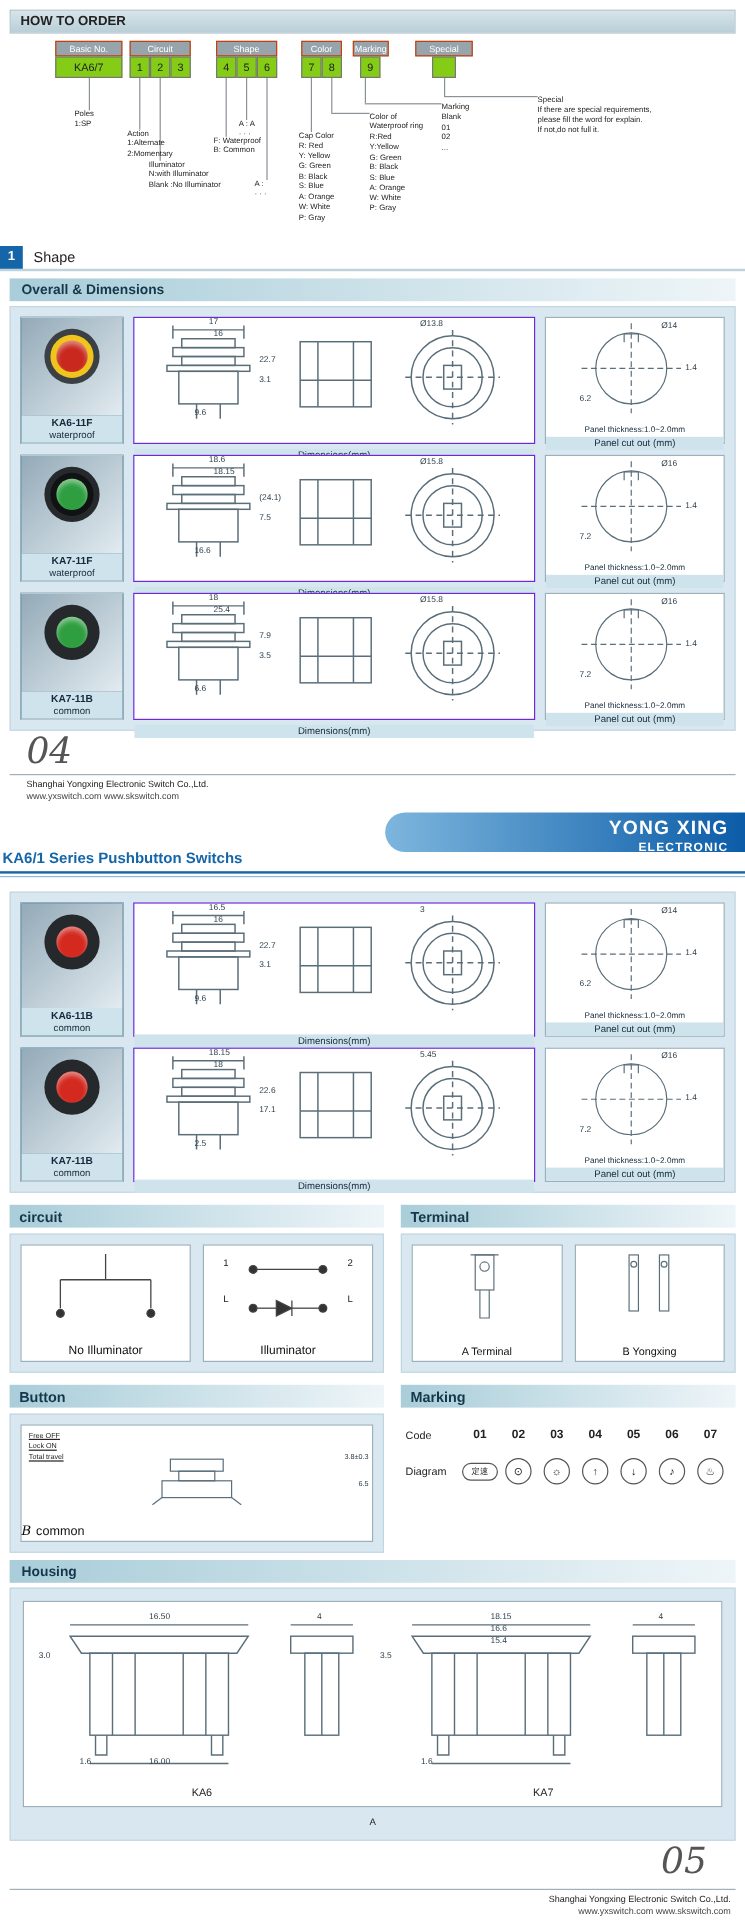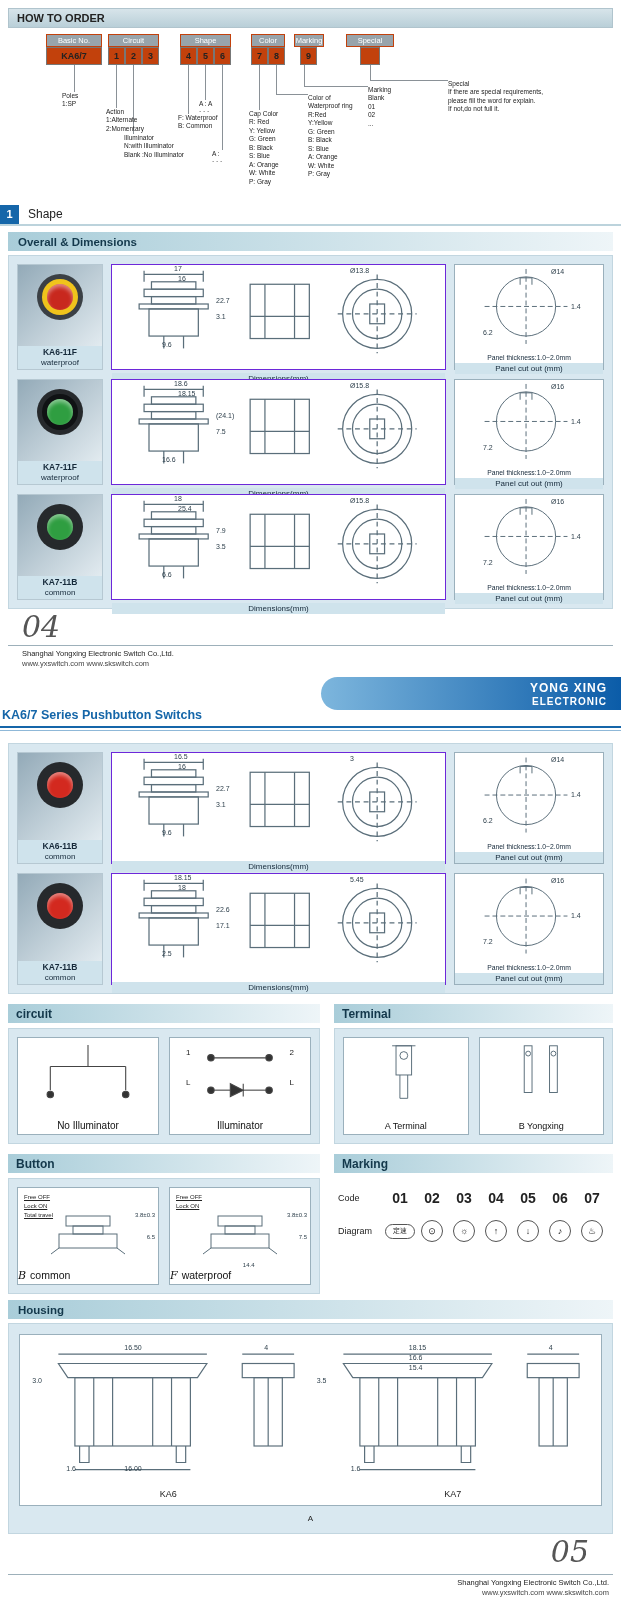--- a/index.html
+++ b/index.html
@@ -5,21 +5,21 @@
 *{box-sizing:border-box;margin:0;padding:0}
 body{width:621px;font-family:"Liberation Sans",sans-serif;color:#333;background:#fff}
 .page{width:621px;min-height:1600px;background:#fff;overflow:hidden;position:relative}
 
 .band{height:19px;display:flex;align-items:center;padding-left:10px;font-size:11.5px;font-weight:bold;color:#13384b;background:linear-gradient(to right,#a9cdd9,#eef5f8);margin:6px 8px 4px}
 
 .order{margin:8px 8px 0}
 .order-band{height:20px;background:linear-gradient(to bottom,#d7e4ea,#b9cfd8);display:flex;align-items:center;padding-left:8px;font-size:11px;font-weight:bold;color:#222;border:1px solid #b0c4cd}
 .diagram{position:relative;height:172px;font-size:6.5px}
 .gbox{position:absolute;background:#98a4ab;color:#fff;display:flex;align-items:center;justify-content:center;font-size:7.5px;border:1px solid #c2410c}
-.dbox{position:absolute;background:#c2410c;border:1px solid #777;display:flex;align-items:center;justify-content:center;font-size:9px;font-weight:bold;width:17px;height:18px;color:#222}
+.dbox{position:absolute;background:#84cc16;border:1px solid #777;display:flex;align-items:center;justify-content:center;font-size:9px;font-weight:normal;width:17px;height:18px;color:#222}
 .wide{width:56px;height:18px}
 .vline{position:absolute;width:1px;background:#8a9197}
 .hline{position:absolute;height:1px;background:#8a9197}
 .leg{position:absolute;white-space:pre-line;line-height:1.3;color:#222}
 
 .shape-band{display:flex;align-items:center;height:22px;border-bottom:2px solid #bcd3dc;margin:4px 0 2px}
 .shape-num{width:19px;height:19px;background:#1566a9;color:#fff;font-weight:bold;font-size:11px;display:flex;align-items:center;justify-content:center}
 .shape-label{font-size:12px;margin-left:9px;color:#222}
 
 .panel-big{background:#d9e8f0;margin:0 8px;padding:8px;border:1px solid #c2d6e0}
@@ -60,21 +60,21 @@
 .f1 .co{position:absolute;left:14px;top:34px;font-size:7.5px;color:#222}
 .f1 .wb{position:absolute;left:14px;top:44px;font-size:7.5px;color:#444}
 .f2{position:relative;height:66px;margin:8px 8px 0}
 .f2 .pg{position:absolute;right:24px;top:-8px}
 .f2 .ln{position:absolute;left:0;right:0;top:32px;border-top:1px solid #9db0ba}
 .f2 .co{position:absolute;right:4px;top:36px;font-size:7.5px;color:#222;text-align:right}
 .f2 .wb{position:absolute;right:4px;top:46px;font-size:7.5px;color:#444;text-align:right}
 
 .mid{position:relative;height:58px;margin-top:2px}
 .bband{position:absolute;right:0;top:2px;width:300px;height:33px;background:linear-gradient(to right,#7db6dd,#0b5ca8);border-radius:17px 0 0 17px;color:#fff;text-align:right;padding:4px 14px 0 0;font-weight:bold;line-height:1.25}
-.bl1{font-size:12px;letter-spacing:1px}
+.bl1{font-size:16px;letter-spacing:1px}
 .bl2{font-size:10px;letter-spacing:1px}
 .series{position:absolute;left:2px;top:33px;color:#1566a9;font-size:12.5px;font-weight:bold}
 .r1{position:absolute;left:0;right:0;top:51px;height:2px;background:#1566a9}
 .r2{position:absolute;left:0;right:0;top:55px;height:1px;background:#8fb8d8}
 
 .twocol{display:flex;margin:10px 8px 0;gap:14px}
 .col-l{width:312px}
 .col-r{flex:1}
 .band2{height:19px;display:flex;align-items:center;padding-left:8px;font-size:12px;font-weight:bold;color:#13384b;background:linear-gradient(to right,#a9cdd9,#eef5f8);margin-bottom:5px}
 .panel{background:#d9e8f0;padding:8px;display:flex;gap:10px;border:1px solid #c2d6e0}
@@ -87,21 +87,21 @@
 .ann{position:absolute;left:6px;top:5px;font-size:6px;white-space:pre-line;line-height:1.5;color:#222;text-decoration:underline}
 .bd1{position:absolute;right:3px;top:24px;font-size:6px;color:#2c3e4a}
 .bd2{position:absolute;right:3px;top:46px;font-size:6px;color:#2c3e4a}
 .bd3{position:absolute;left:52%;bottom:16px;font-size:6px;color:#2c3e4a}
 .blabel{position:absolute;bottom:2px;width:100%;font-size:10.5px;color:#111}
 .bcode{font-family:"DejaVu Serif",serif;font-style:italic;font-size:11px;margin-right:4px}
 
 .mark-wrap{padding:12px 0 0}
 .mrow{display:grid;grid-template-columns:50px repeat(7,32px);align-items:center;justify-items:center;margin-bottom:14px}
 .mlab{font-size:9px;justify-self:start;padding-left:4px;color:#222}
-.mcode{font-size:14px;font-weight:bold;color:#222}
+.mcode{font-size:10px;font-weight:bold;color:#222}
 .msym{width:22px;height:22px;border:1px solid #555;border-radius:50%;display:flex;align-items:center;justify-content:center;font-size:9px;color:#222}
 .msym.pill{width:30px;height:15px;border-radius:8px;font-size:7px}
 
 .house-panel{background:#d9e8f0;margin:0 8px;padding:10px;border:1px solid #c2d6e0}
 .house-inner{background:#fff;border:1px solid #9ab0bc;padding:12px 6px 6px;display:flex;justify-content:space-around}
 .hgroup{width:272px;position:relative}
 .hgroup svg{width:100%;height:132px;display:block}
 .hdim{position:absolute;font-size:7px;color:#2c3e4a}
 .ht1{left:92px;top:-3px}.ht2{left:92px;top:7px}.ht3{left:92px;top:17px}
 .hb{left:92px;top:118px}.hf{left:34px;top:118px}.hs{left:232px;top:-3px}.hh{left:0;top:30px}
@@ -385,21 +385,21 @@
     <div class="ln"></div>
     <div class="co">Shanghai Yongxing Electronic Switch Co.,Ltd.</div>
     <div class="wb">www.yxswitch.com  www.skswitch.com</div>
   </div>
 
   <div class="mid">
     <div class="bband">
       <div class="bl1">YONG XING</div>
       <div class="bl2">ELECTRONIC</div>
     </div>
-    <div class="series">KA6/7 Series Pushbutton Switchs</div>
+    <div class="series">KA6/1 Series Pushbutton Switchs</div>
     <div class="r1"></div>
     <div class="r2"></div>
   </div>
 
   <div class="panel-big" style="margin-top:10px">
 
     <div class="prow" style="height:112px">
       <div class="tile">
         <div class="timg">
           <span class="bb b1" style="background:#26292c"></span>
@@ -551,33 +551,20 @@
           <span class="ann">Free OFF
 Lock ON
 Total travel</span>
           <span class="bd1">3.8±0.3</span>
           <span class="bd2">6.5</span>
           <span class="bd3"></span>
           <div class="blabel">
             <span class="bcode">B</span><span>common</span>
           </div>
         </div>
-        <div class="wbox">
-          <svg viewBox="0 0 134 72">
-              <use href="#sym-btn"></use>
-            </svg>
-          <span class="ann">Free OFF
-Lock ON</span>
-          <span class="bd1">3.8±0.3</span>
-          <span class="bd2">7.5</span>
-          <span class="bd3">14.4</span>
-          <div class="blabel">
-            <span class="bcode">F</span><span>waterproof</span>
-          </div>
-        </div>
       </div>
     </div>
     <div class="col-r">
       <div class="band2">Marking</div>
       <div class="mark-wrap">
         <div class="mrow">
           <span class="mlab">Code</span>
           <span class="mcode">01</span>
           <span class="mcode">02</span>
           <span class="mcode">03</span>

